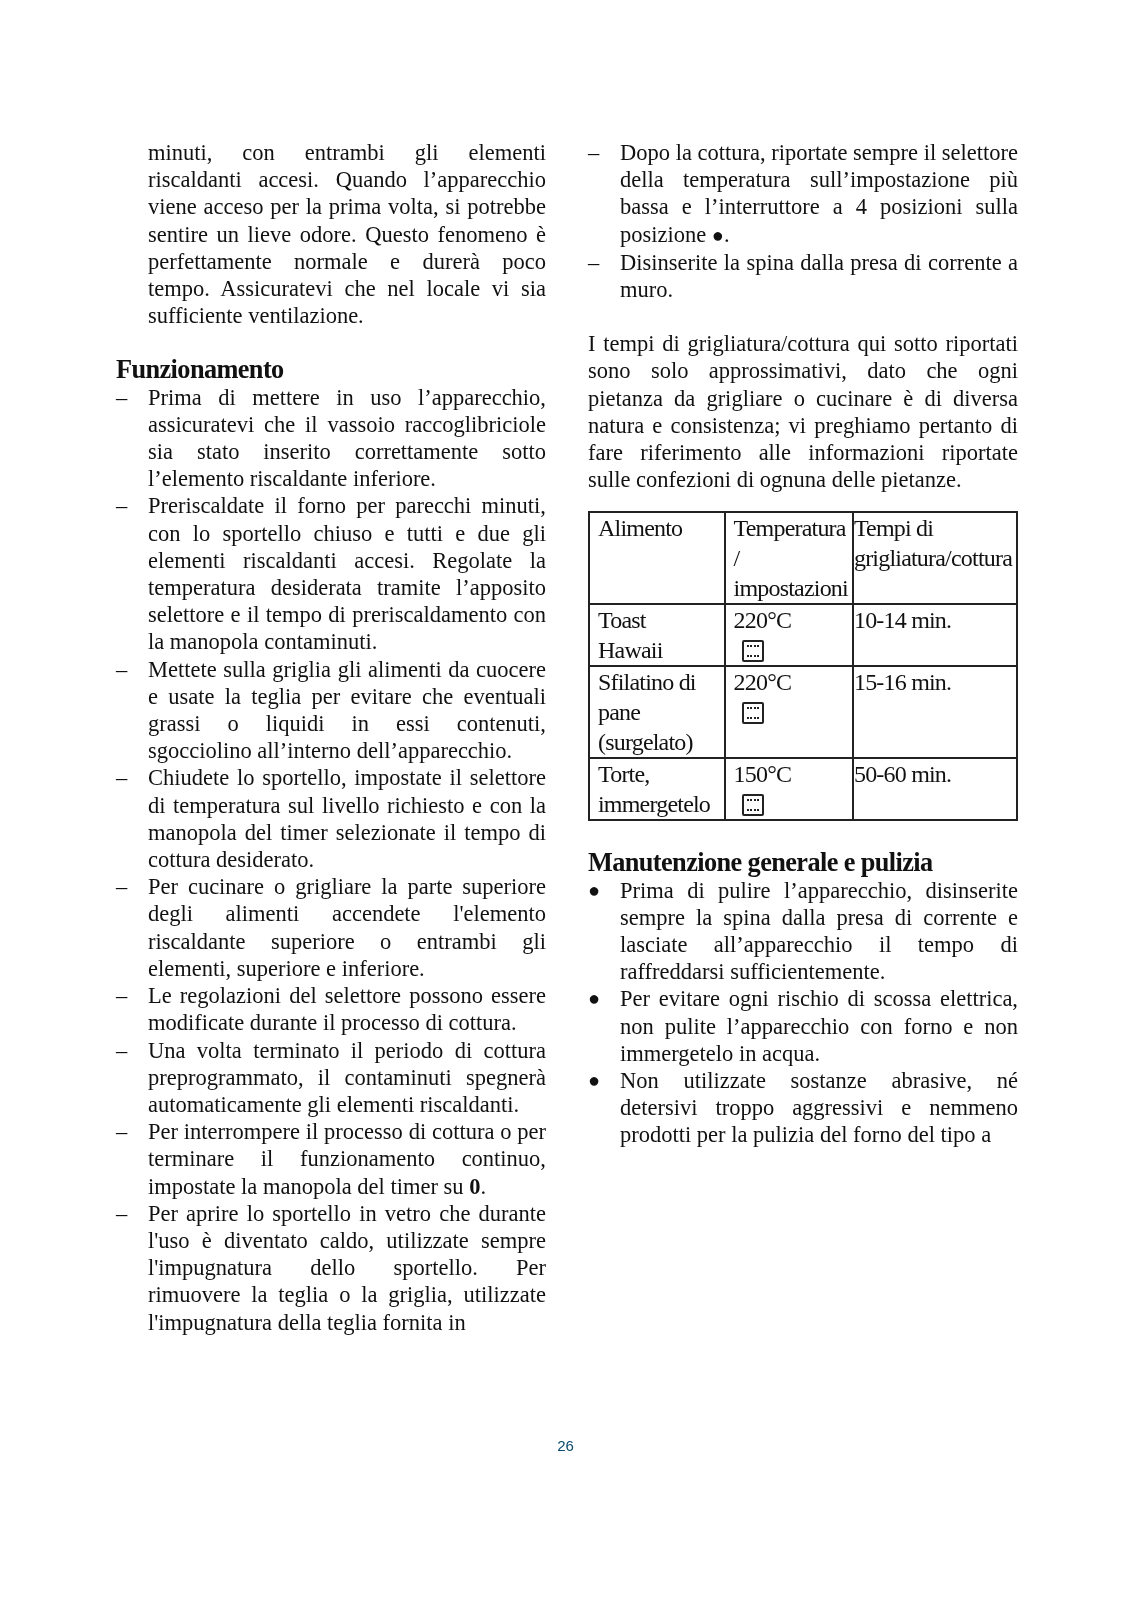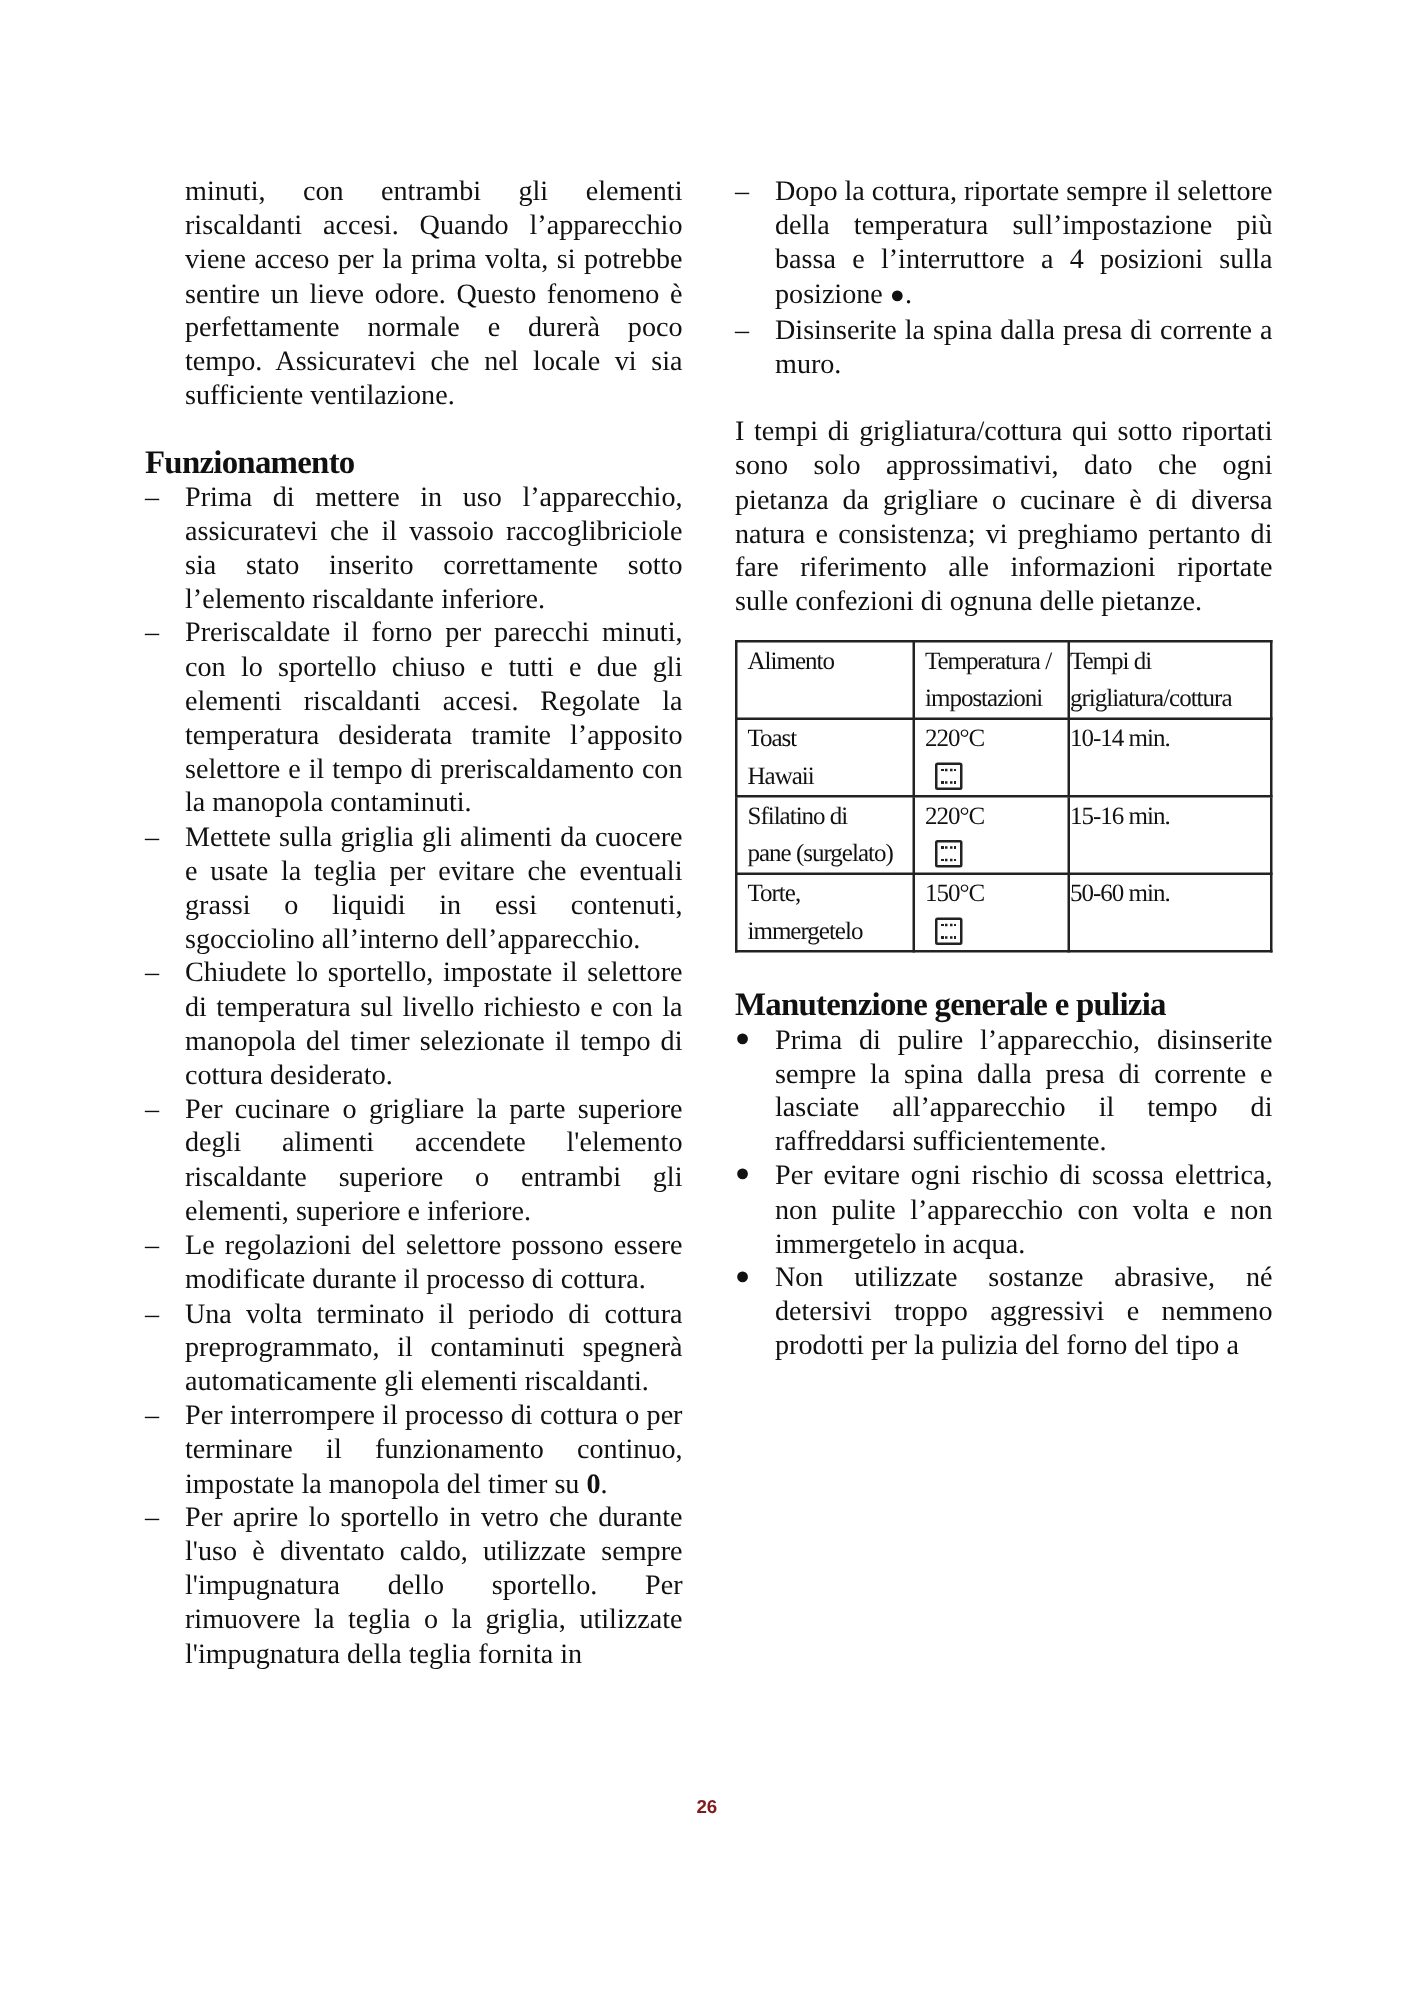--- a/index.html
+++ b/index.html
@@ -27,21 +27,21 @@
     ul.dash li .marker {
       position: absolute; left: 0; top: 0; width: 20px; text-align: left;
     }
     ul.bullet li .marker {
       position: absolute; left: 0; top: 0; width: 22px; text-align: left;
       font-size: 20px;
     }
     .inline-dot { font-size: 20px; }
     table.cook {
       border-collapse: collapse; margin-top: 8px; width: 430px;
-      font-size: 20px; letter-spacing: -0.8px; line-height: 30px;
+      font-size: 24px; letter-spacing: -0.8px; line-height: 30px;
     }
     table.cook td {
       border: 2px solid #222222; vertical-align: top;
       padding: 0 4px 0 8px;
     }
     table.cook td.c1 { width: 128px; }
     table.cook td.c2 { width: 110px; padding-left: 8px; margin-left: 44px; }
     table.cook td.c3 { padding-left: 0; }
     .oven-icon {
       display: inline-block; width: 22px; height: 22px;
@@ -50,21 +50,21 @@
     }
     .oven-icon::before, .oven-icon::after {
       content: ""; position: absolute; left: 3px; right: 3px; height: 0;
       border-top: 2px dotted #222;
     }
     .oven-icon::before { top: 3px; }
     .oven-icon::after { bottom: 3px; }
     .page-number {
       position: absolute; top: 1437px; left: 0; width: 1131px; text-align: center;
       font-family: "Liberation Sans", "DejaVu Sans", sans-serif;
-      font-size: 15px; font-weight: bold; color: #7f1d1d;
+      font-size: 15px; font-weight: normal; color: #0c4a6e;
     }
   </style>
 </head>
 <body>
 
 <div class="col col-left">
   <p class="para indent">minuti, con entrambi gli elementi riscaldanti accesi. Quando l’apparecchio viene acceso per la prima volta, si potrebbe sentire un lieve odore. Questo fenomeno è perfettamente normale e durerà poco tempo. Assicuratevi che nel locale vi sia sufficiente ventilazione.</p>
   <div class="gap"></div>
   <h3 class="heading">Funzionamento</h3>
   <ul class="dash">
@@ -111,18 +111,18 @@
       <td class="c2"><span>150°C</span><br><span class="oven-icon"></span></td>
       <td class="c3"><span>50-60 min.</span></td>
     </tr>
   </tbody>
     </table>
 
   <div class="gap" style="height:28px"></div>
   <h3 class="heading">Manutenzione generale e pulizia</h3>
   <ul class="bullet">
     <li><span class="marker">●</span><span>Prima di pulire l’apparecchio, disinserite sempre la spina dalla presa di corrente e lasciate all’apparecchio il tempo di raffreddarsi sufficientemente.</span></li>
-    <li><span class="marker">●</span><span>Per evitare ogni rischio di scossa elettrica, non pulite l’apparecchio con volta e non immergetelo in acqua.</span></li>
+    <li><span class="marker">●</span><span>Per evitare ogni rischio di scossa elettrica, non pulite l’apparecchio con forno e non immergetelo in acqua.</span></li>
     <li><span class="marker">●</span><span>Non utilizzate sostanze abrasive, né detersivi troppo aggressivi e nemmeno prodotti per la pulizia del forno del tipo a</span></li>
   </ul>
 </div>
 
 <div class="page-number">26</div>
 
 </body></html>

